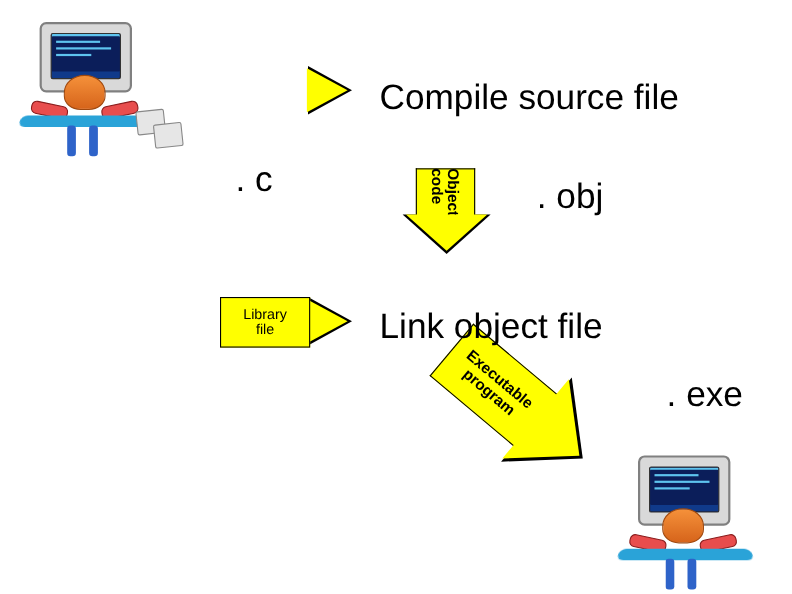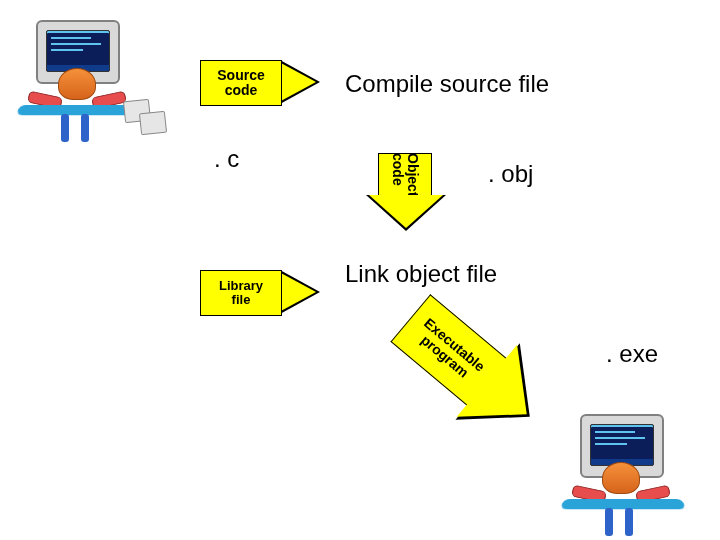--- a/index.html
+++ b/index.html
@@ -80,21 +80,21 @@
   }
 
   
   .lib-box {
     position: absolute;
     left: 200px; top: 270px;
     width: 80px; height: 44px;
     background: #ffff00;
     border: 1px solid #000;
     display: flex; align-items: center; justify-content: center;
-    font-size: 13px; font-weight: bold; text-align: center; line-height: 1.1;
+    font-size: 13px; font-weight: normal; text-align: center; line-height: 1.1;
     z-index: 5;
   }
   .arrow-right-head2 {
     position: absolute;
     left: 280px; top: 270px;
     width: 0; height: 0;
     border-top: 22px solid transparent;
     border-bottom: 22px solid transparent;
     border-left: 40px solid #000;
     z-index: 3;
@@ -138,21 +138,21 @@
   .exec-head-y {
     position: absolute;
     left: 99px; top: 13px;
     width: 0; height: 0;
     border-top: 47px solid transparent;
     border-bottom: 47px solid transparent;
     border-left: 52px solid #ffff00;
   }
 
   
-  .t { position: absolute; font-size: 24px; z-index: 8; }
+  .t { position: absolute; font-size: 32px; z-index: 8; }
 
   
   .clipart {
     position: absolute;
     width: 150px; height: 130px;
   }
   .monitor {
     position: absolute; left: 30px; top: 6px;
     width: 80px; height: 60px;
     background: #d9d9d9;
@@ -215,44 +215,40 @@
     <div class="head"></div>
     <div class="arm-l"></div>
       <div class="arm-r"></div>
     <div class="table"></div>
     <div class="leg-l"></div>
       <div class="leg-r"></div>
     <div class="floppy" style="left:118px; top:86px;"></div>
     <div class="floppy" style="left:134px; top:98px;"></div>
   </div>
 
-  <div class="src-box">
-    <span style="white-space:pre;">Source
-code</span>
-  </div>
   <div class="arrow-right-head"></div>
   <div class="arrow-right-head-y"></div>
   <div class="t" style="left:345px; top:70px;">Compile source file</div>
   <div class="t" style="left:214px; top:145px;">. c</div>
 
   <div class="obj-block">
     <span class="obj-label" style="white-space:pre;">Object
 code</span>
   </div>
   <div class="arrow-down-head"></div>
   <div class="arrow-down-head-y"></div>
   <div class="t" style="left:488px; top:160px;">. obj</div>
 
   <div class="lib-box">
     <span style="white-space:pre;">Library
 file</span>
   </div>
   <div class="arrow-right-head2"></div>
   <div class="arrow-right-head2-y"></div>
-  <div class="t" style="left:345px; top:260px;">Link object file</div>
+  <div class="t" style="left:345px; top:278px;">Link object file</div>
 
   <div class="exec-group">
     <div class="exec-stem">
       <span style="white-space:pre;">Executable
 program</span>
     </div>
     <div class="exec-head"></div>
     <div class="exec-head-y"></div>
   </div>
   <div class="t" style="left:582px; top:340px;margin-left:24px;">. exe</div>

